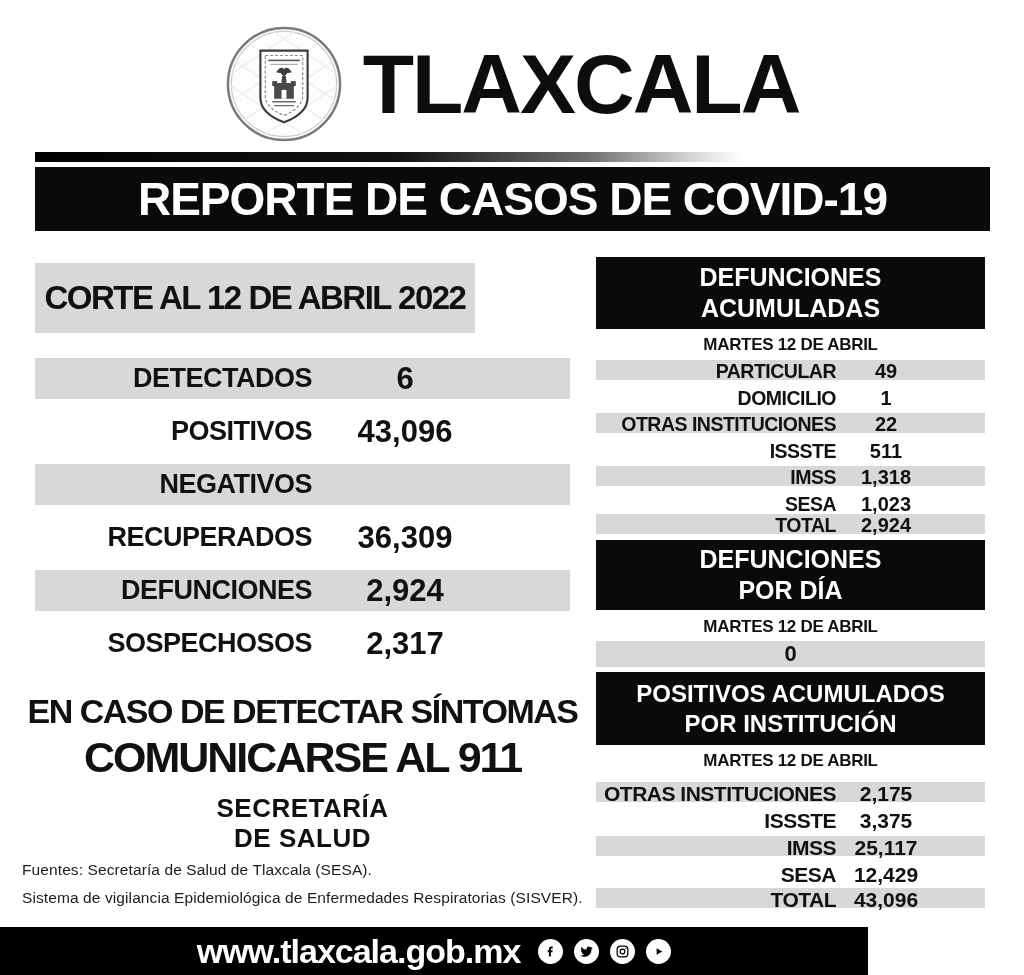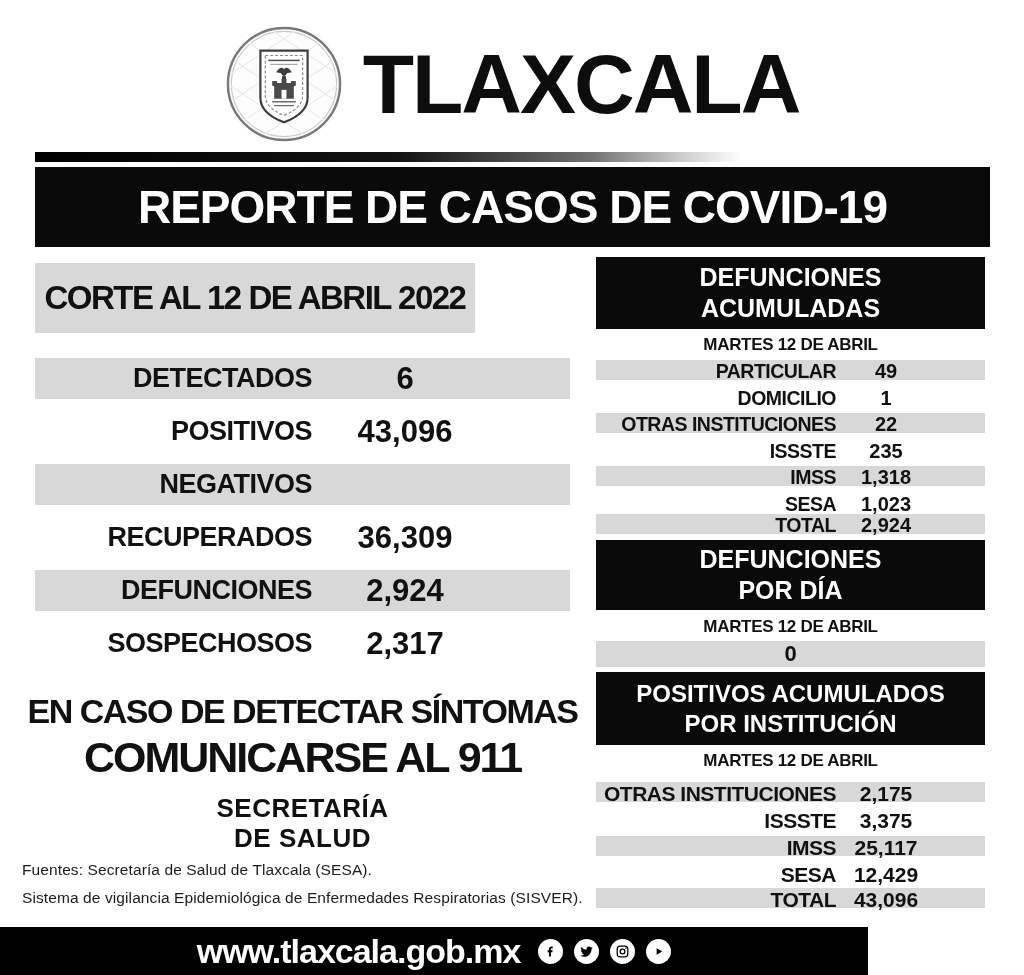--- a/index.html
+++ b/index.html
@@ -15,21 +15,21 @@
   }
   
   .header{position:absolute;top:24px;left:0;width:100%;height:120px;
     display:flex;align-items:center;justify-content:center;gap:20px;}
   .logo{width:118px;height:118px;flex:0 0 auto;}
   .logo svg{width:118px;height:118px;display:block;}
   .title{margin:0;font-size:84px;font-weight:bold;letter-spacing:-2px;color:#0d0d0d;line-height:1;}
   
   .grad-bar{position:absolute;left:35px;top:152px;width:955px;height:10px;
     background:linear-gradient(90deg,#000 0%,#121212 38%,#6f6f6f 58%,#cfcfcf 68%,#ffffff 74%,#ffffff 100%);}
-  .banner{position:absolute;left:35px;top:167px;width:955px;height:80px;background:var(--black);
+  .banner{position:absolute;left:35px;top:167px;width:955px;height:64px;background:var(--black);
     display:flex;align-items:center;justify-content:center;}
   .banner-title{color:#fff;font-size:46px;font-weight:bold;letter-spacing:-1px;}
   
   .corte-bar{position:absolute;left:35px;top:263px;width:440px;height:70px;background:var(--gray);
     display:flex;align-items:center;justify-content:center;}
   .corte-text{font-size:33px;font-weight:bold;letter-spacing:-1.5px;}
   .stat-row{position:absolute;left:35px;width:535px;height:41px;
     display:grid;grid-template-columns:277px 186px;align-items:center;}
   .stat-row.gray{background:var(--gray);}
   .stat-label{text-align:right;font-size:27px;font-weight:bold;letter-spacing:-0.5px;padding-left:24px;}
@@ -166,21 +166,21 @@
   <div class="rp-row rrow2">
     <span class="rp-label">DOMICILIO</span>
     <span class="rp-value">1</span>
   </div>
   <div class="rp-row gray rrow3">
     <span class="rp-label">OTRAS INSTITUCIONES</span>
     <span class="rp-value">22</span>
   </div>
   <div class="rp-row rrow4">
     <span class="rp-label">ISSSTE</span>
-    <span class="rp-value">235</span>
+    <span class="rp-value">511</span>
   </div>
   <div class="rp-row gray rrow5">
     <span class="rp-label">IMSS</span>
     <span class="rp-value">1,318</span>
   </div>
   <div class="rp-row rrow6">
     <span class="rp-label">SESA</span>
     <span class="rp-value">1,023</span>
   </div>
   <div class="rp-row gray rrow7">

